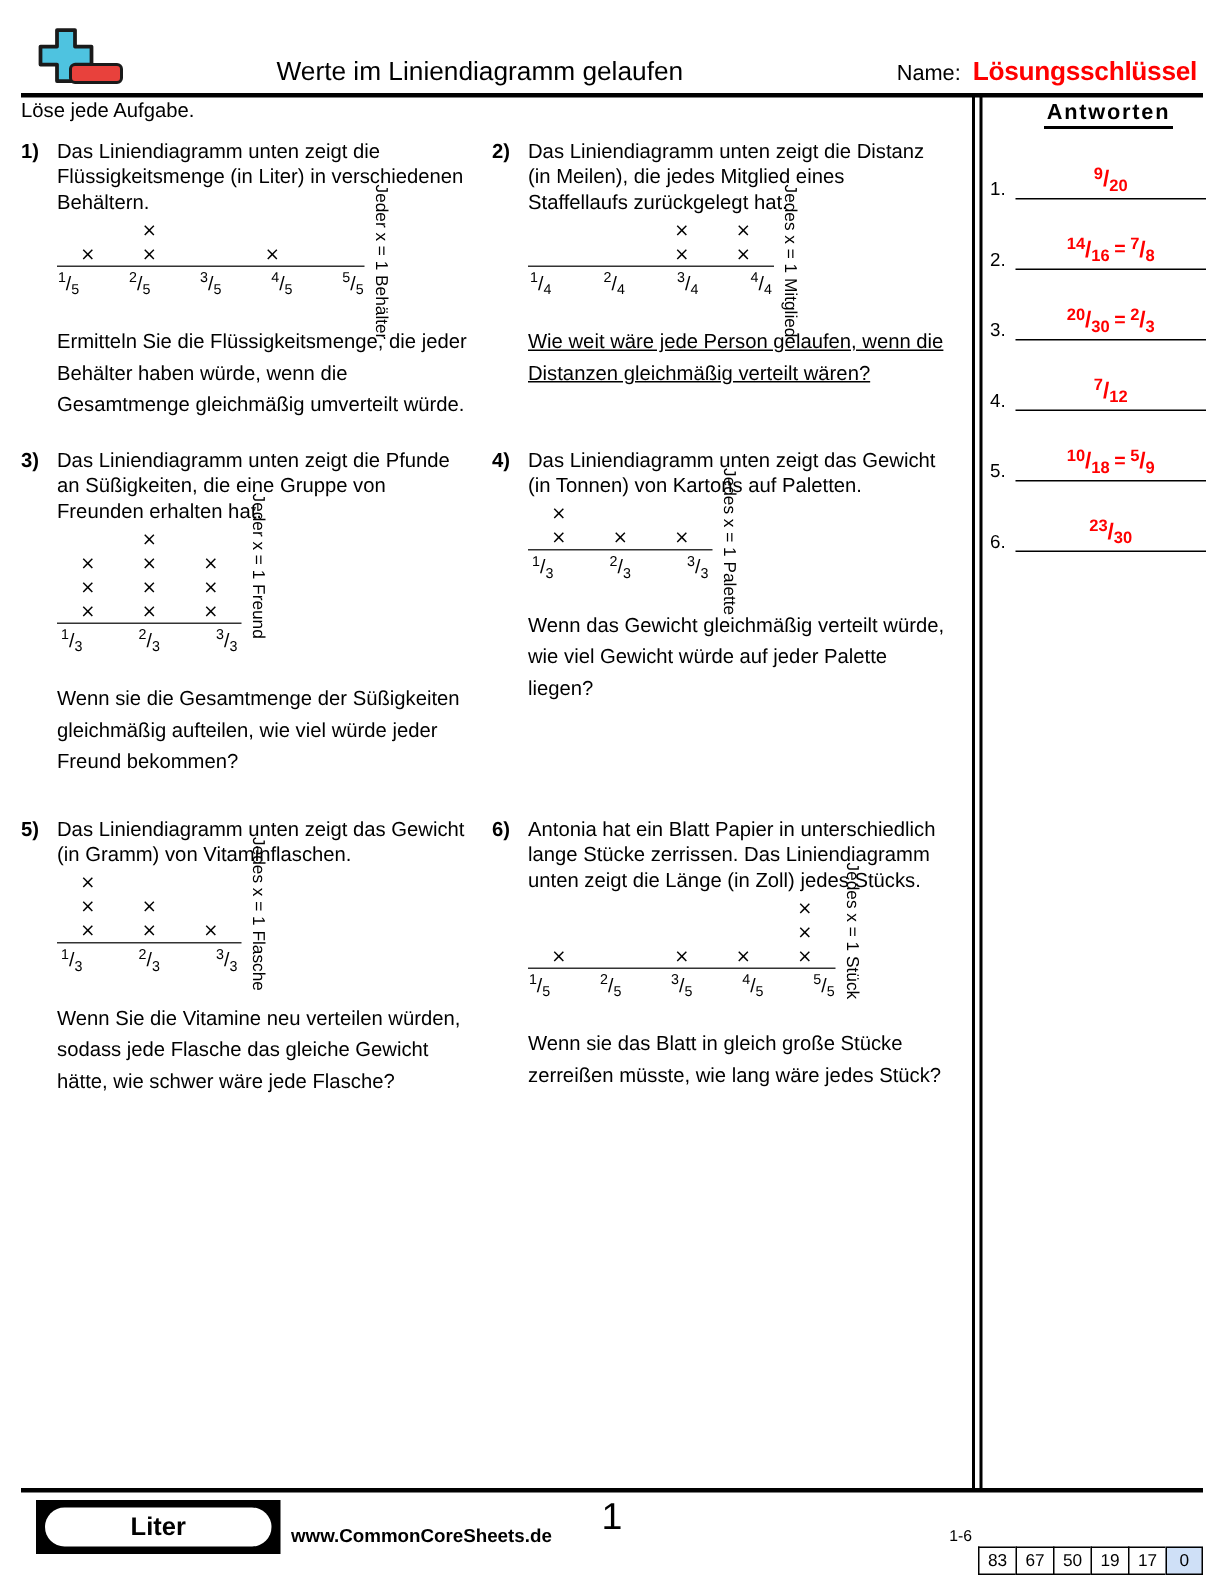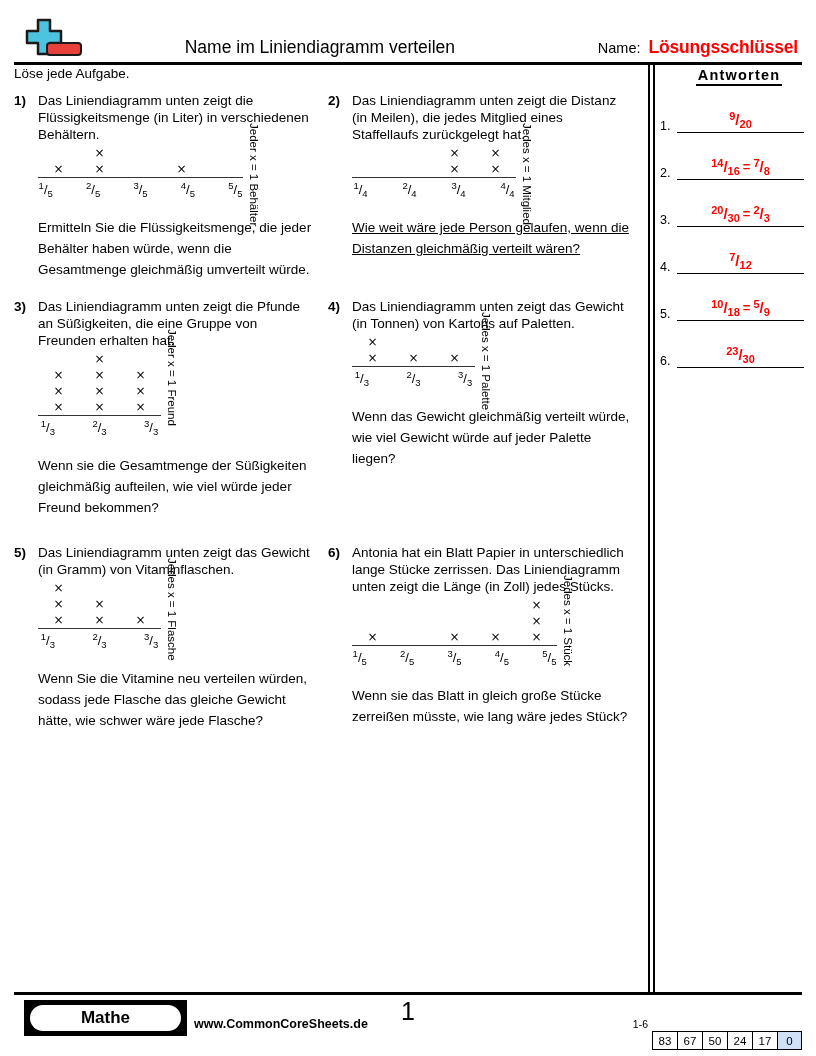--- a/index.html
+++ b/index.html
@@ -298,21 +298,21 @@
 
 <div class="page">
 
   <div class="header">
     <div class="logo-wrap">
       <svg class="logo-plus" viewBox="0 0 40 38">
         <path d="M14 2 H26 V13 H37 V25 H26 V36 H14 V25 H3 V13 H14 Z" fill="#4ec3e0" stroke="#1a1a1a" stroke-width="2.5" stroke-linejoin="round"></path>
       </svg>
       <div class="logo-minus"></div>
     </div>
-    <div class="header-title">Name im Liniendiagramm verteilen</div>
+    <div class="header-title">Werte im Liniendiagramm gelaufen</div>
     <div class="name-block">
       <span class="name-label">Name:</span>
       <span class="name-value">Lösungsschlüssel</span>
     </div>
   </div>
 
   <div class="hr-main"></div>
   <div class="subtitle">Löse jede Aufgabe.</div>
 
   <div class="divider">
@@ -572,30 +572,30 @@
             <div class="vlabel" style="left: 209px; top: -22px;">Jedes x = 1 Stück</div>
           </div>
           <div class="qtail" style="margin-top: 18px;">Wenn sie das Blatt in gleich große Stücke zerreißen müsste, wie lang wäre jedes Stück?</div>
         </div>
     </div>
   </div>
 
   <div class="hr-foot"></div>
   <div class="footer">
     <div class="badge">
-      <div class="badge-inner">Mathe</div>
+      <div class="badge-inner">Liter</div>
     </div>
     <div class="site">www.CommonCoreSheets.de</div>
     <div class="pageno">1</div>
     <div class="score-wrap">
       <span class="score-range">1-6</span>
       <span class="score-cells" id="score-cells">
           <span class="score-cell">83</span>
           <span class="score-cell">67</span>
           <span class="score-cell">50</span>
-          <span class="score-cell">24</span>
+          <span class="score-cell">19</span>
           <span class="score-cell">17</span>
           <span class="score-cell" style="background: rgb(207, 224, 247);">0</span>
         </span>
     </div>
   </div>
 
 </div>
 
 </body></html>

